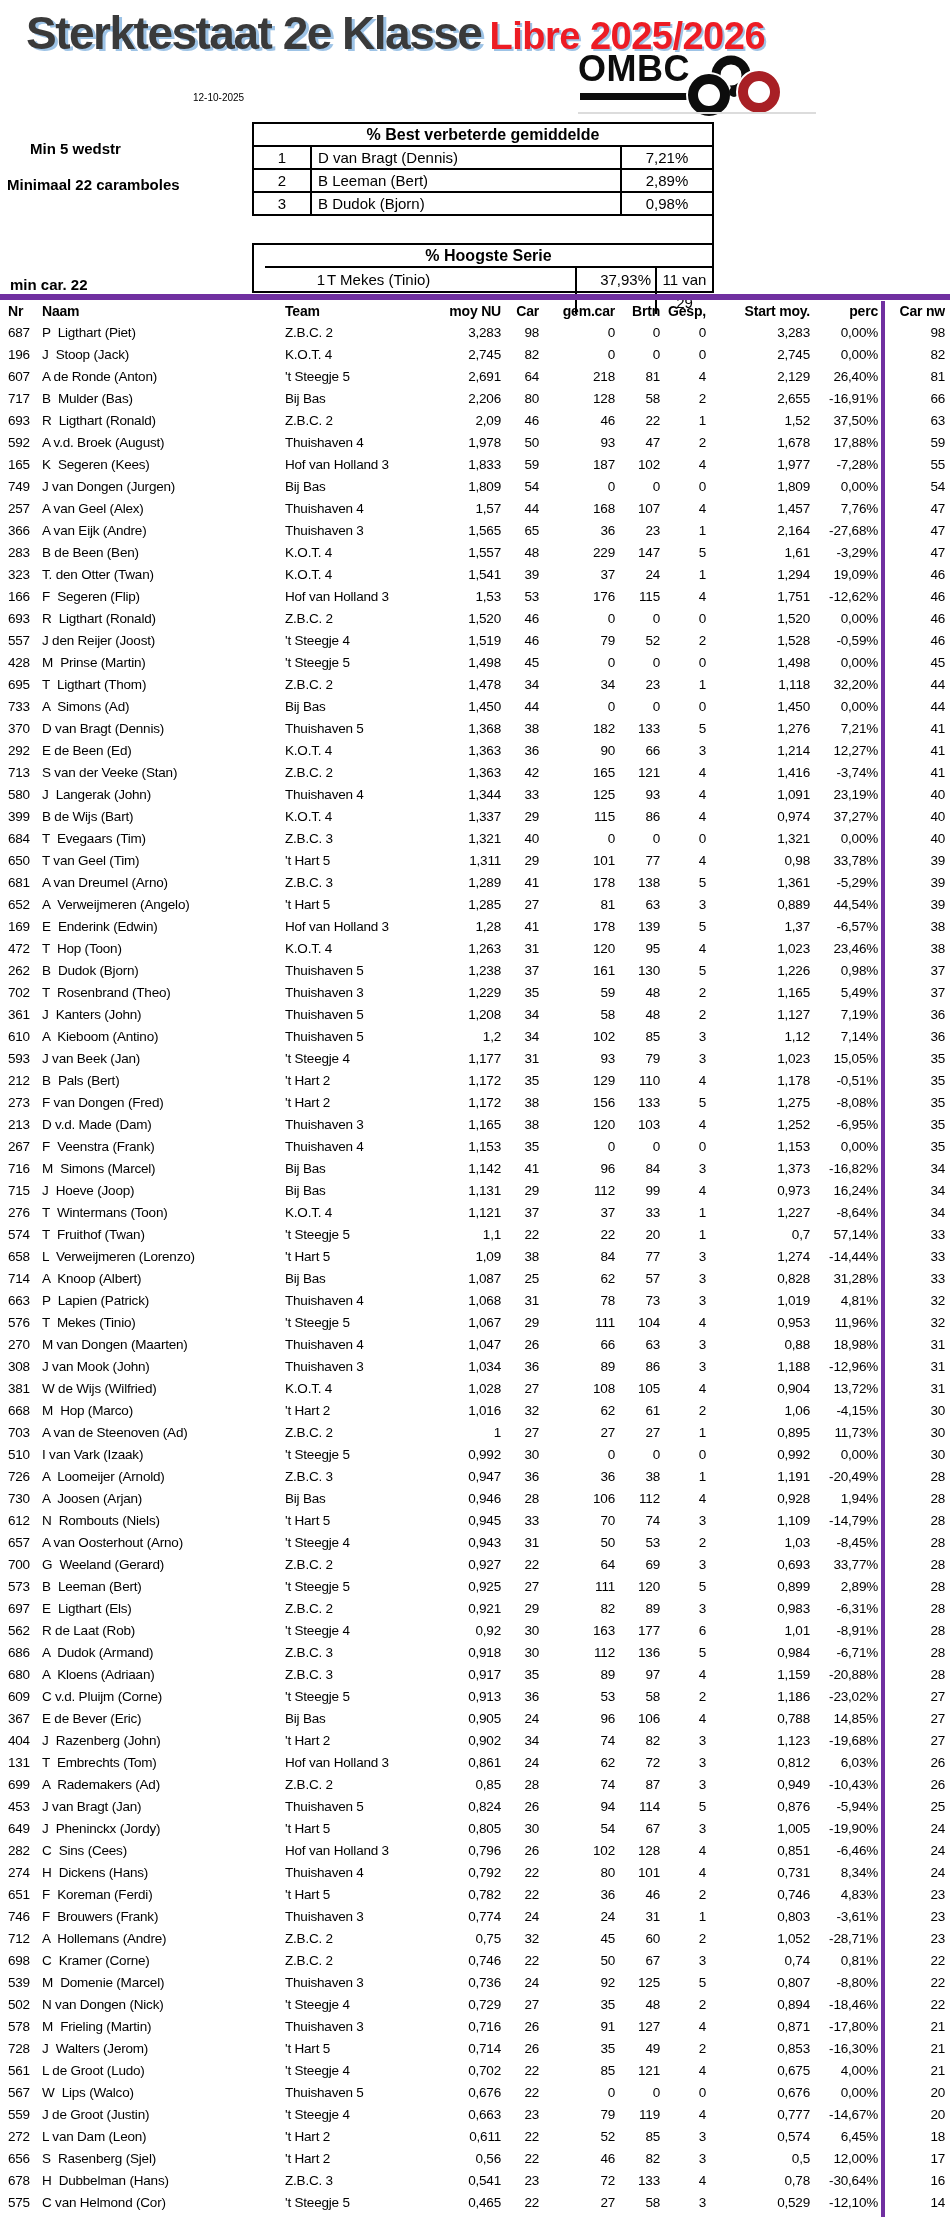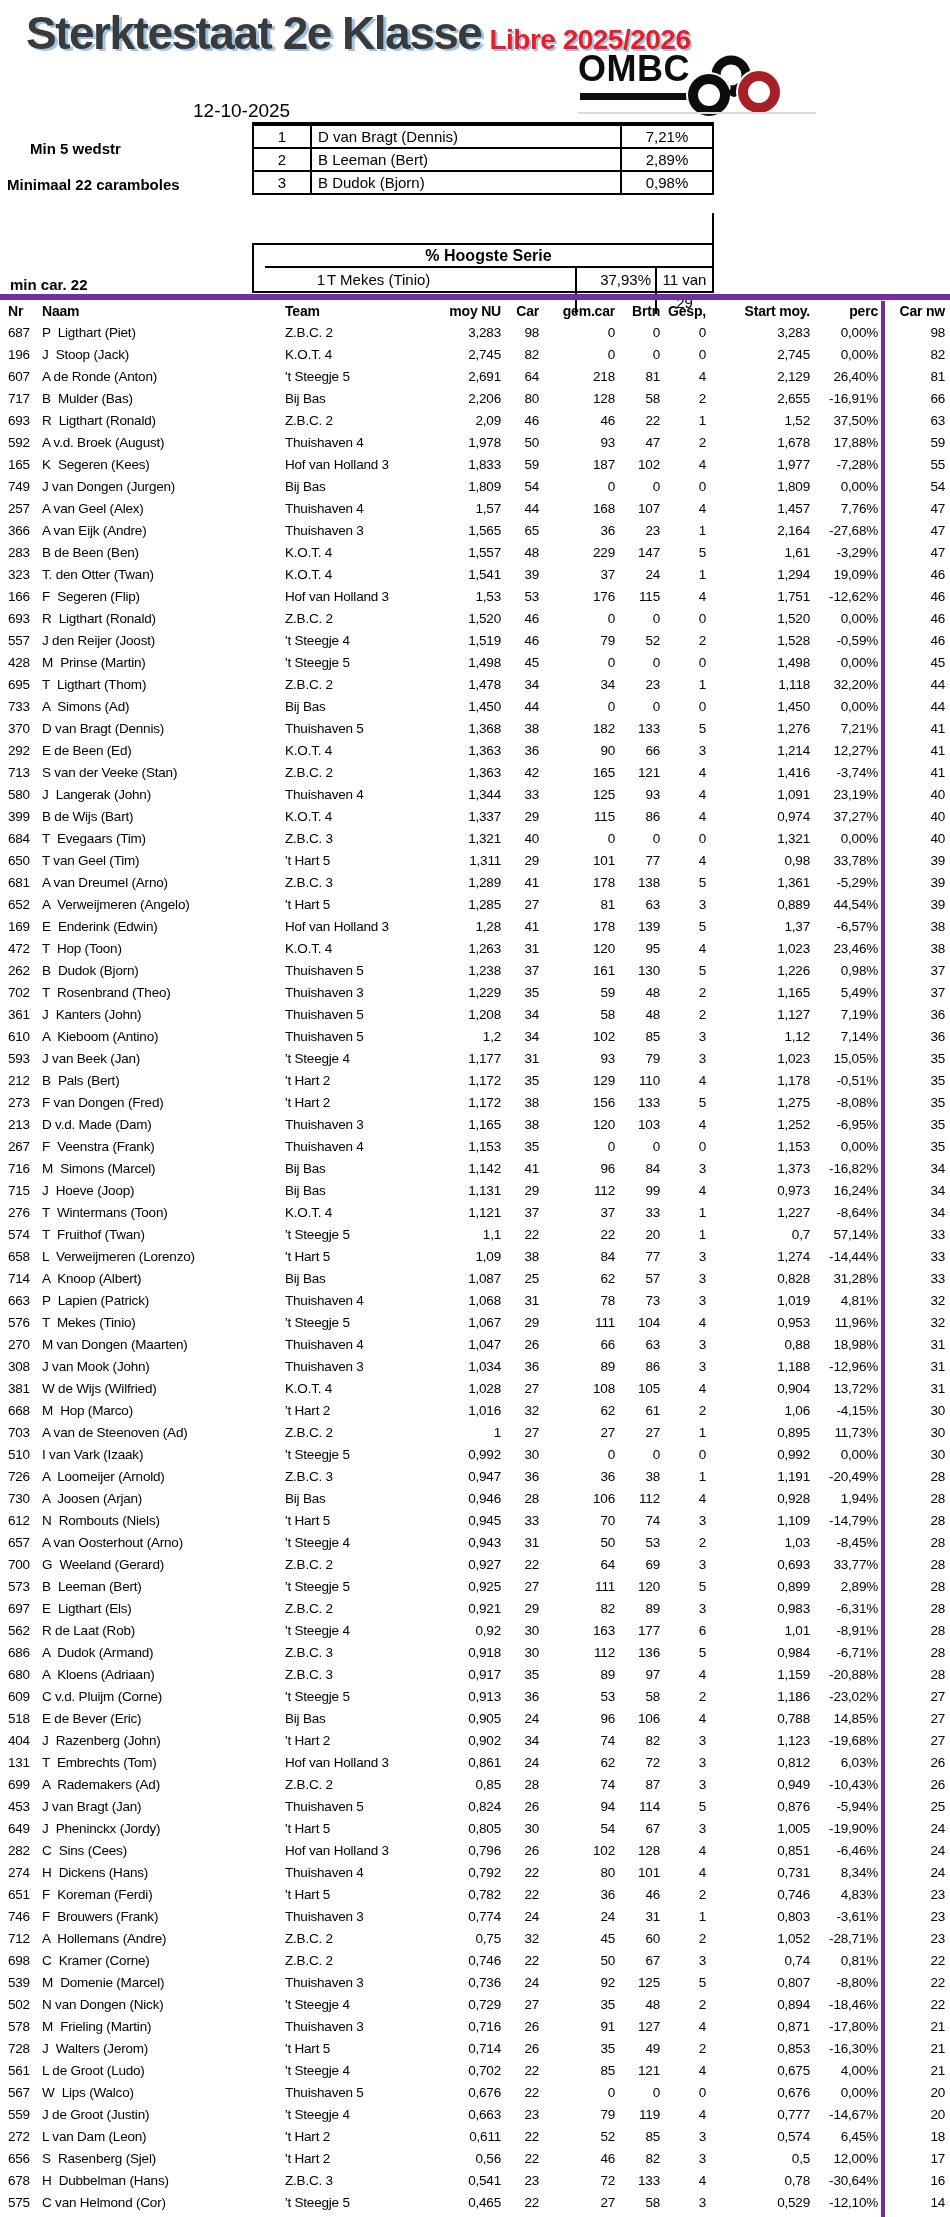--- a/index.html
+++ b/index.html
@@ -3,24 +3,24 @@
 <meta charset="utf-8">
 <style>
   * { margin:0; padding:0; box-sizing:border-box; }
   body { background:#fff; font-family:"Liberation Sans", sans-serif; color:#000; }
   .page { position:relative; width:950px; height:2217px; background:#fff; overflow:hidden; }
 
   
   .page-title { position:absolute; left:26px; top:6px; white-space:nowrap; }
   .title-main { font-size:46px; font-weight:bold; color:#3a3a3a; letter-spacing:-1.5px;
                 text-shadow:3px 2px 0 #9dc3e6; }
-  .title-sub  { font-size:28px; font-weight:bold; color:#ed1c24; letter-spacing:-0.5px;
+  .title-sub  { font-size:38px; font-weight:bold; color:#ed1c24; letter-spacing:-0.5px;
                 margin-left:8px; text-shadow:2px 2px 0 #9dc3e6; }
 
-  .date-label { position:absolute; left:193px; top:100px; font-size:19px; }
+  .date-label { position:absolute; left:193px; top:92px; font-size:10px; }
 
   .note { position:absolute; font-weight:bold; font-size:15px; white-space:nowrap; }
   .note1 { left:30px; top:140px; }
   .note2 { left:7px;  top:176px; }
   .note3 { left:10px;  top:276px; }
 
   
   .logo { position:absolute; left:558px; top:50px; width:245px; height:68px;margin-left:20px; }
   .logo-text { position:absolute; left:0; top:-2px; font-size:36px; font-weight:bold;
                color:#0d0d0d; letter-spacing:0.5px; }
@@ -88,20 +88,21 @@
       <circle cx="27" cy="45" r="16" fill="none" stroke="#ffffff" stroke-width="14"></circle>
       <circle cx="27" cy="45" r="16" fill="none" stroke="#0d0d0d" stroke-width="10"></circle>
       <circle cx="52" cy="42" r="5" fill="#0d0d0d"></circle>
       <circle cx="77" cy="42" r="16" fill="none" stroke="#ffffff" stroke-width="14"></circle>
       <circle cx="77" cy="42" r="16" fill="none" stroke="#a82025" stroke-width="10"></circle>
     </svg>
     <div class="logo-rule"></div>
   </div>
 
   <div class="sum-table t1">
+    <div class="sum-head">% Best verbeterde gemiddelde</div>
     <div>
         <div class="t1row">
           <span class="c0">1</span>
           <span class="c1">D van Bragt (Dennis)</span>
           <span class="c2">7,21%</span>
         </div>
         <div class="t1row">
           <span class="c0">2</span>
           <span class="c1">B  Leeman (Bert)</span>
           <span class="c2">2,89%</span>
@@ -961,21 +962,21 @@
           <span class="c3">0,913</span>
           <span class="c4">36</span>
           <span class="c5">53</span>
           <span class="c6">58</span>
           <span class="c7">2</span>
           <span class="c8">1,186</span>
           <span class="c9">-23,02%</span>
           <span class="c10">27</span>
         </div>
         <div class="srow">
-          <span class="c0">518</span>
+          <span class="c0">367</span>
           <span class="c1">E de Bever (Eric)</span>
           <span class="c2">Bij Bas</span>
           <span class="c3">0,905</span>
           <span class="c4">24</span>
           <span class="c5">96</span>
           <span class="c6">106</span>
           <span class="c7">4</span>
           <span class="c8">0,788</span>
           <span class="c9">14,85%</span>
           <span class="c10">27</span>

